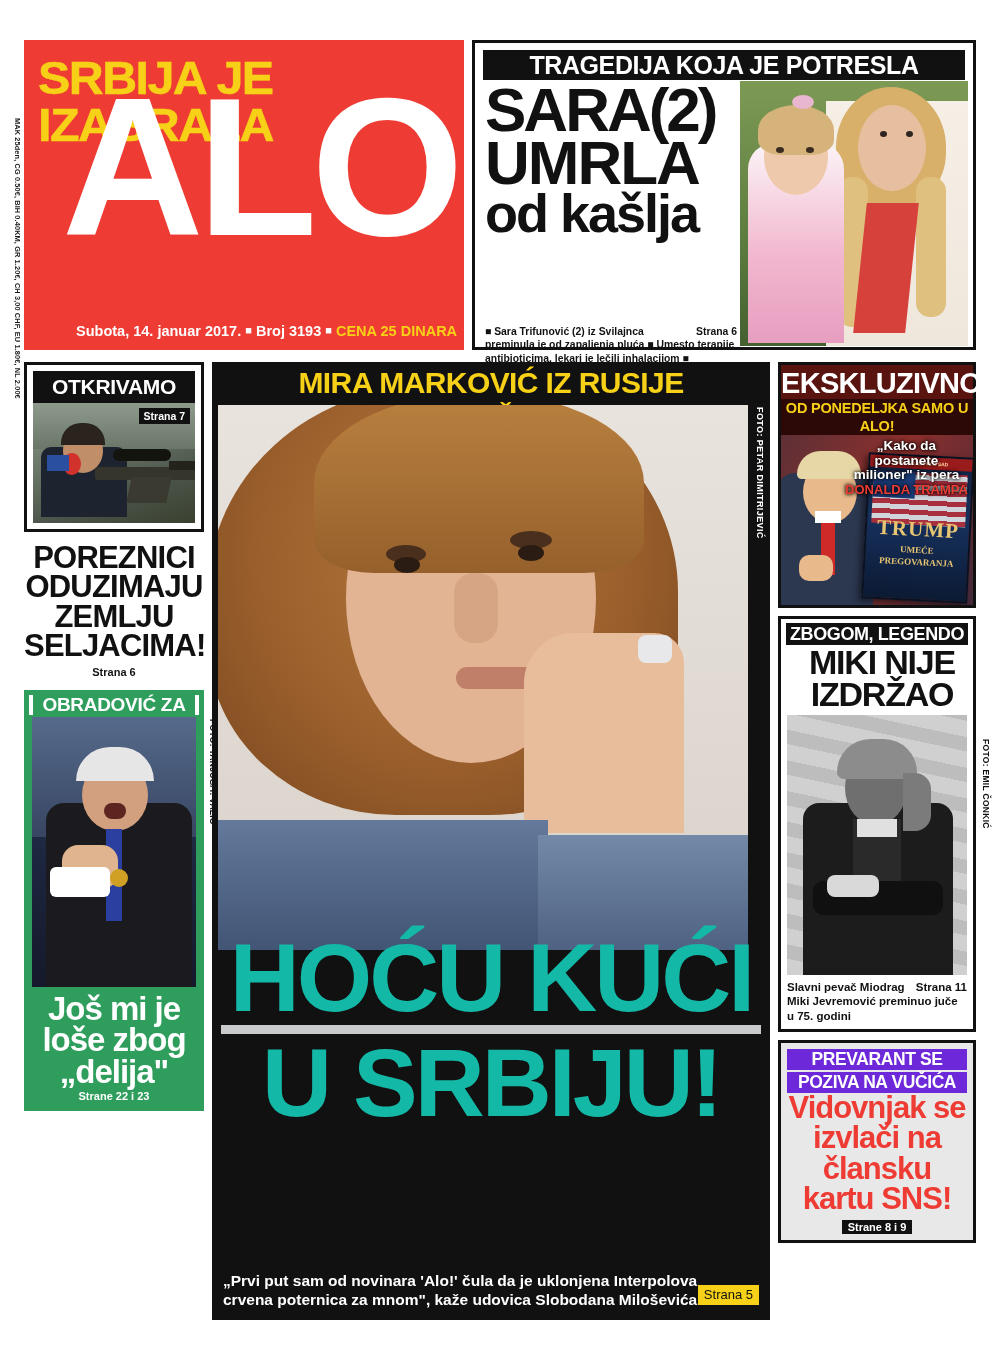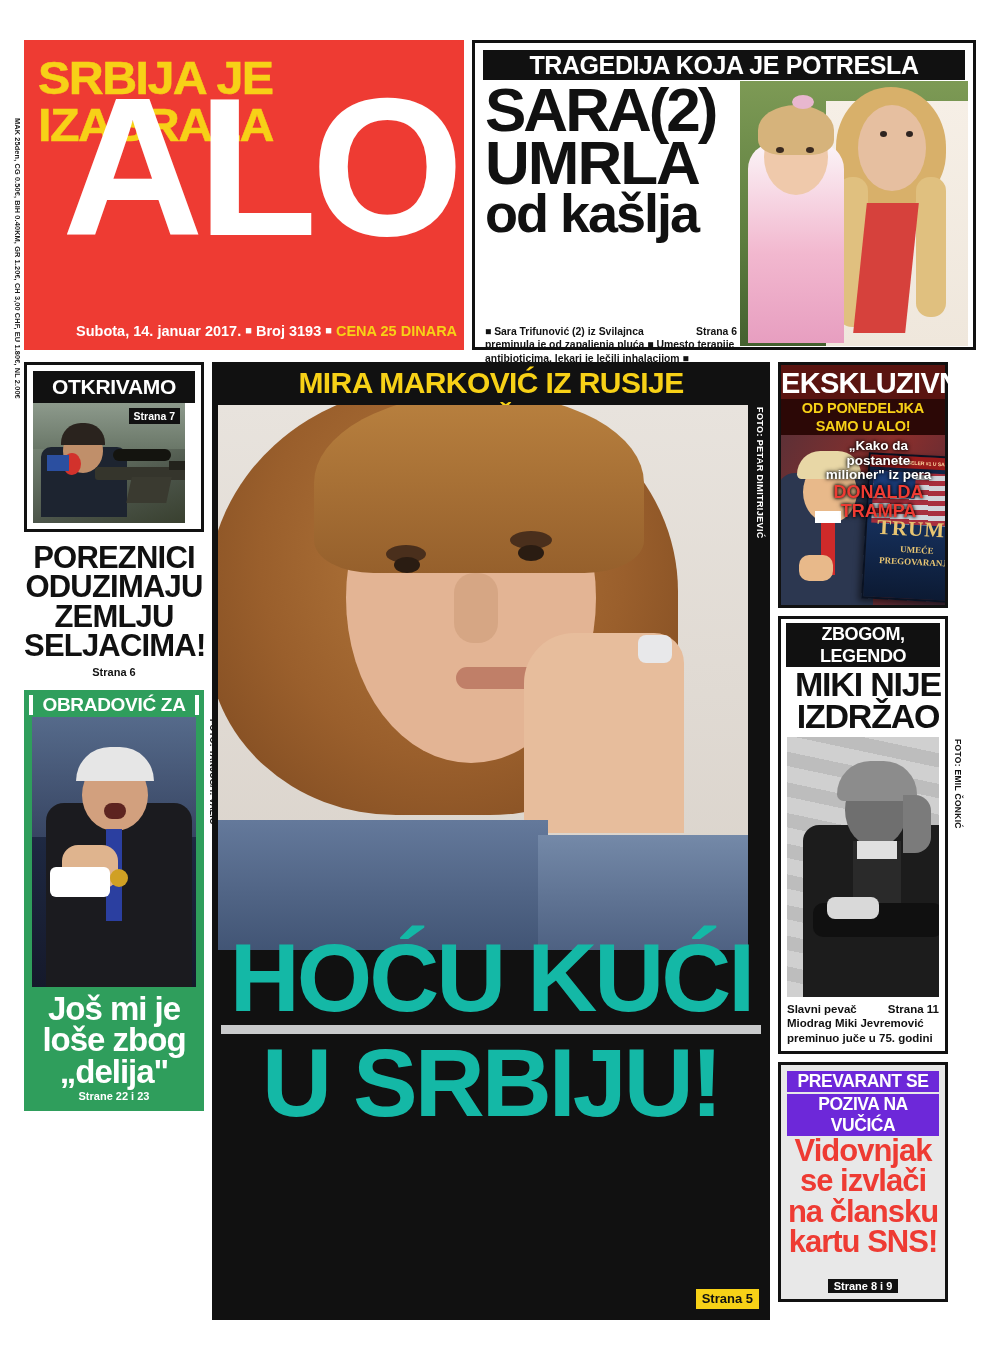--- a/index.html
+++ b/index.html
@@ -90,21 +90,21 @@
   .burst-label {
     position:absolute; inset:0; color:#fff; font-size:21px; font-weight:bold;
     text-align:center; line-height:32px; letter-spacing:-0.3px;
   }
   .blue-head {
     color:#2e75c4; font-size:35px; font-weight:bold;
     line-height:0.94; text-align:center; padding:5px 3px 4px 3px;
     letter-spacing:-1px;
   }
   .rifle-photo {
-    position:relative; margin:0 16px 6px 6px; height:120px;
+    position:relative; margin:0 6px 6px 6px; height:120px;
     background:linear-gradient(160deg,#8e9b8a 0%,#6d7a6b 35%,#4b5449 70%,#39402f 100%);
     overflow:hidden;
   }
   .strana-tag {
     position:absolute; right:5px; top:5px; background:#111; color:#fff;
     font-size:10.5px; font-weight:bold; padding:2px 5px;
   }
 
   .poreznici {
     margin-top:11px; text-align:center; color:#111;
@@ -164,46 +164,46 @@
     color:#14b8a6; text-align:center; font-weight:bold;
     font-size:97px; line-height:0.93; letter-spacing:-3px;
   }
   .head-rule { height:9px; background:#c9cacb; margin:2px 6px 4px 6px; }
   .main-caption {
     position:absolute; left:8px; right:8px; bottom:8px;
     color:#fff; font-size:15.5px; font-weight:bold; line-height:1.24;
   }
   .main-strana {
     float:right; background:#f7d117; color:#111; font-size:13px;
-    font-weight:bold; padding:2px 6px; margin-top:14px;
-  }
-
-  
-  .right-col { position:absolute; left:778px; top:362px; width:170px; }
+    font-weight:normal; padding:2px 6px; margin-top:14px;
+  }
+
+  
+  .right-col { position:absolute; left:778px; top:362px; width:198px; }
 
   .eks-box { border:3px solid #111; background:#fff; position:relative; }
   .eks-kicker {
     background:#5a1410; color:#fff; font-size:29px; font-weight:bold;
     text-align:center; line-height:32px; letter-spacing:-0.7px;
     padding-top:2px;
   }
   .eks-sub {
     background:#2c0806; color:#f7d117; font-size:14.5px; font-weight:bold;
     text-align:center; line-height:18px; letter-spacing:-0.2px;
   }
   .eks-photo {
     height:170px; position:relative; overflow:hidden;
     background:linear-gradient(135deg,#4a2b2f 0%,#7d2b2a 40%,#3c2434 100%);
   }
   .eks-over {
     position:absolute; right:4px; top:4px; width:125px; text-align:center;
     color:#fff; font-size:13.5px; font-weight:bold; line-height:1.08;
     text-shadow:0 0 3px #000,0 0 5px #000;
   }
-  .eks-over .red { color:#ee3b33; font-size:18px; }
+  .eks-over .red { color:#ee3b33; font-size:13px; }
 
   .miki-box { margin-top:8px; border:3px solid #111; background:#fff; position:relative; }
   .miki-kicker {
     background:#111; color:#fff; font-size:18px; font-weight:bold;
     text-align:center; line-height:22px; margin:4px 5px 0 5px;
     letter-spacing:-0.4px;
   }
   .miki-head {
     color:#111; font-size:34px; font-weight:bold; text-align:center;
     line-height:0.94; padding:2px 2px 4px 12px; letter-spacing:-1.2px;
@@ -223,21 +223,21 @@
     background:#6d28d9; color:#fff; font-size:17.5px; font-weight:bold;
     text-align:center; line-height:21px; letter-spacing:-0.4px;
     display:block; margin:0 2px;
   }
   .prev-k2 { margin-top:2px; }
   .prev-head {
     color:#ee3b33; font-size:31px; font-weight:bold; text-align:center;
     line-height:0.98; padding:0 0 2px 0; letter-spacing:-1px;
   }
   .prev-strana {
-    display:block; margin:19px auto 0 auto; width:fit-content;
+    display:block; margin:3px auto 0 auto; width:fit-content;
     background:#111; color:#fff; font-size:11px; font-weight:bold; padding:1px 6px;
   }
 
   
   .ph { position:absolute; }
   .grass { position:absolute; inset:0; background:linear-gradient(180deg,#7d9a55 0%,#5d7d3f 60%,#44602f 100%); }
   .face { border-radius:50%; }
 </style>
 </head>
 <body>
@@ -351,20 +351,21 @@
       <div class="ph" style="left:320px;top:430px;width:220px;height:125px;background:linear-gradient(180deg,#7489a8,#4b5e7f);"></div>
     </div>
     <div class="main-cred">FOTO: PETAR DIMITRIJEVIĆ</div>
     <div class="main-head">
       <div>HOĆU KUĆI</div>
       <div class="head-rule"></div>
       <div>U SRBIJU!</div>
     </div>
     <div class="main-caption">
       <span class="main-strana">Strana 5</span>
+      <span>„Prvi put sam od novinara 'Alo!' čula da je uklonjena Interpolova crvena poternica za mnom", kaže udovica Slobodana Miloševića</span>
     </div>
   </div>
 
   <div class="right-col">
 
     <div class="eks-box">
       <div class="eks-kicker">EKSKLUZIVNO</div>
       <div class="eks-sub">OD PONEDELJKA SAMO U ALO!</div>
       <div class="eks-photo">
         <div class="ph" style="left:0;top:0;width:100%;height:100%;background:linear-gradient(120deg,#5d3036 0%,#8c2f2c 45%,#43293a 100%);"></div>

